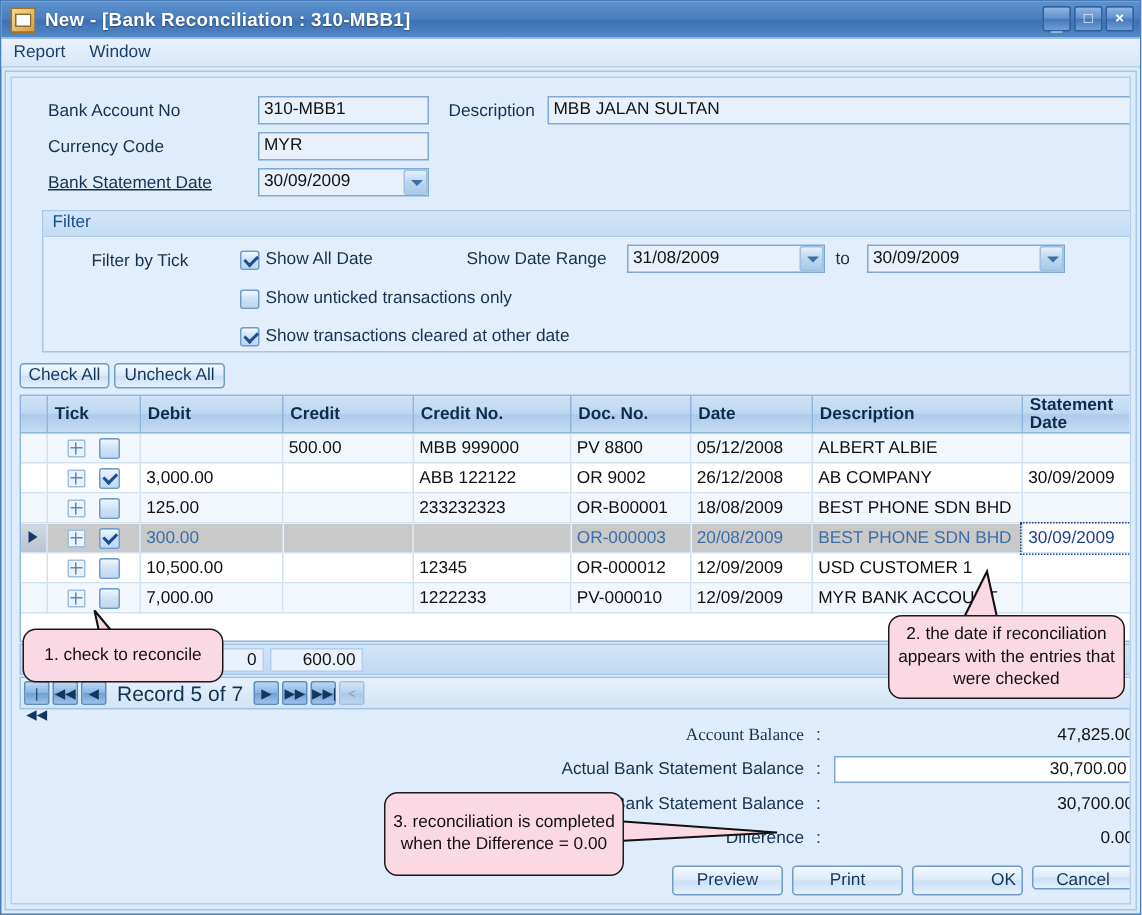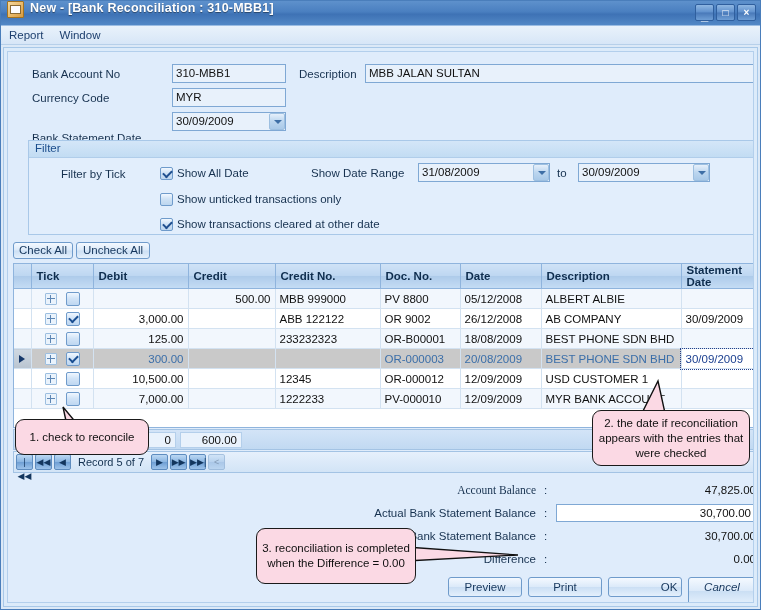--- a/index.html
+++ b/index.html
@@ -13,21 +13,21 @@
   .win{
     position:relative;width:761px;height:610px;box-sizing:border-box;
     border:1px solid #4a7ebb;
     background:#dce9f7;
   }
   
   .titlebar{
     height:25px;box-sizing:border-box;
     background:linear-gradient(to bottom,#5e91cc 0%,#4a7fc0 45%,#3e72b5 55%,#5288c6 100%);
     border-bottom:1px solid #9bbde3;
-    display:flex;padding:0 3px 0 6px;
+    display:flex;align-items:center;padding:0 3px 0 6px;
     position:relative;
   }
   .titleicon{
     width:15px;height:15px;margin-right:6px;flex:none;
     background:linear-gradient(135deg,#f5d9a0 0%,#e8b868 55%,#d79a3e 100%);
     border:1px solid #a4731f;border-radius:1px;position:relative;
   }
   .titleicon:after{
     content:"";position:absolute;left:2px;top:3px;width:9px;height:7px;
     background:#fdfdfd;border:1px solid #8a6a33;
@@ -129,21 +129,21 @@
     color:#0e2d4e;font-weight:bold;text-align:left;
     height:20px;padding:0 0 0 5px;font-size:11.5px;
   }
   table.grid td{
     border-right:1px solid #d3e2f1;border-bottom:1px solid #d3e2f1;
     height:19px;padding:0 4px;color:#101010;background:#ffffff;
     overflow:hidden;white-space:nowrap;
   }
   tr.alt td{background:#f2f7fd;}
   tr.sel td{background:#c9c9c9;color:#3b6ea8;}
-  td.num{text-align:right;margin-top:36px;}
+  td.num{margin-top:36px;}
   td.sdate{color:#1b47a0;}
   tr.sel td.sdate{color:#1b3f8f;background:#ffffff;}
   td.indic{
     background:linear-gradient(to bottom,#e3eefb 0%,#cfe1f4 100%);
     border-right:1px solid #9bbde0;padding:0;text-align:center;
   }
   tr.sel td.indic{background:linear-gradient(to bottom,#cfd8e2 0%,#b9c4d0 100%);}
   .arrowmark{
     display:inline-block;width:0;height:0;
     border-top:4px solid transparent;border-bottom:4px solid transparent;
@@ -186,21 +186,21 @@
     background:linear-gradient(to bottom,#e4eff c 0%,#d5e7f8 100%);
     background:linear-gradient(to bottom,#e6f0fc 0%,#d2e4f6 100%);
     border:1px solid #a3c3e4;display:flex;align-items:center;padding-left:2px;gap:2px;
   }
   .navbtn{
     width:17px;height:16px;box-sizing:border-box;border:1px solid #5e8cbf;border-radius:2px;
     background:linear-gradient(to bottom,#bcd8f3 0%,#8cb6e2 48%,#6f9fd4 52%,#9cc2ea 100%);
     position:relative;color:#13365e;font-size:9px;text-align:center;line-height:14px;
   }
   .navbtn.dim{opacity:.45;}
-  .navlabel{font-size:11px;color:#12304f;padding:0 5px;white-space:nowrap;}
+  .navlabel{font-size:14px;color:#12304f;padding:0 5px;white-space:nowrap;}
   
   .tot-lbl{position:absolute;text-align:right;color:#16314f;font-size:11.5px;white-space:nowrap;}
   .tot-col{position:absolute;color:#16314f;font-size:11.5px;}
   .tot-val{position:absolute;text-align:right;color:#111;font-size:11.5px;white-space:nowrap;}
   .tot-input{
     position:absolute;box-sizing:border-box;height:18px;
     border:1px solid #7fa8d4;background:#ffffff;text-align:right;
     font-size:11.5px;padding:1px 4px;line-height:14px;color:#111;
   }
   
@@ -242,21 +242,21 @@
   <div class="client">
     <div class="pane">
 
       <div class="form-top">
         <div class="lbl" style="left:24px;top:16px;">Bank Account No</div>
         <div class="fld" style="left:164px;top:12px;width:114px;">310-MBB1</div>
 
         <div class="lbl" style="left:24px;top:40px;">Currency Code</div>
         <div class="fld" style="left:164px;top:36px;width:114px;">MYR</div>
 
-        <div class="lbl" style="left:24px;top:80px;text-decoration:underline;">Bank Statement Date</div>
+        <div class="lbl" style="left:24px;top:64px;text-decoration:underline;">Bank Statement Date</div>
         <div class="fld" style="left:164px;top:60px;width:114px;">30/09/2009</div>
         <div class="ddarrow" style="left:261px;top:61px;"></div>
 
         <div class="lbl" style="left:291px;top:16px;">Description</div>
         <div class="fld" style="left:357px;top:12px;width:392px;">MBB JALAN SULTAN</div>
       </div>
 
       <div class="grp" style="left:20px;top:88px;width:729px;height:95px;">
         <div class="grp-cap">Filter</div>
 
@@ -407,21 +407,21 @@
       <div class="tot-col" style="left:536px;top:478px;">:</div>
       <div class="tot-val" style="left:600px;top:478px;width:148px;">30,700.00</div>
 
       <div class="tot-lbl" style="left:330px;top:501px;width:198px;">Difference</div>
       <div class="tot-col" style="left:536px;top:501px;">:</div>
       <div class="tot-val" style="left:600px;top:501px;width:148px;">0.00</div>
 
       <div class="btn abs" style="left:440px;top:525px;width:74px;height:20px;line-height:18px;">Preview</div>
       <div class="btn abs" style="left:520px;top:525px;width:74px;height:20px;line-height:18px;">Print</div>
       <div class="btn abs" style="left:600px;top:525px;width:74px;height:20px;line-height:18px;padding-left:48px;">OK</div>
-      <div class="btn abs" style="left:680px;top:525px;width:68px;height:28px;line-height:18px;font-style:italic;">Cancel</div>
+      <div class="btn abs" style="left:680px;top:525px;width:68px;height:16px;line-height:18px;">Cancel</div>
 
     </div>
   </div>
 
   <svg class="ptr" style="left:52px;top:398px;width:40px;height:36px;" viewBox="0 0 40 36">
     <path d="M16,36 L10,8 L30,32 Z" fill="#fbd9e4" stroke="#111" stroke-width="1.4"></path>
   </svg>
   <div class="callout" style="left:14px;top:418px;width:134px;height:36px;">1. check to reconcile</div>
 
   <svg class="ptr" style="left:630px;top:378px;width:46px;height:36px;" viewBox="0 0 46 36">

